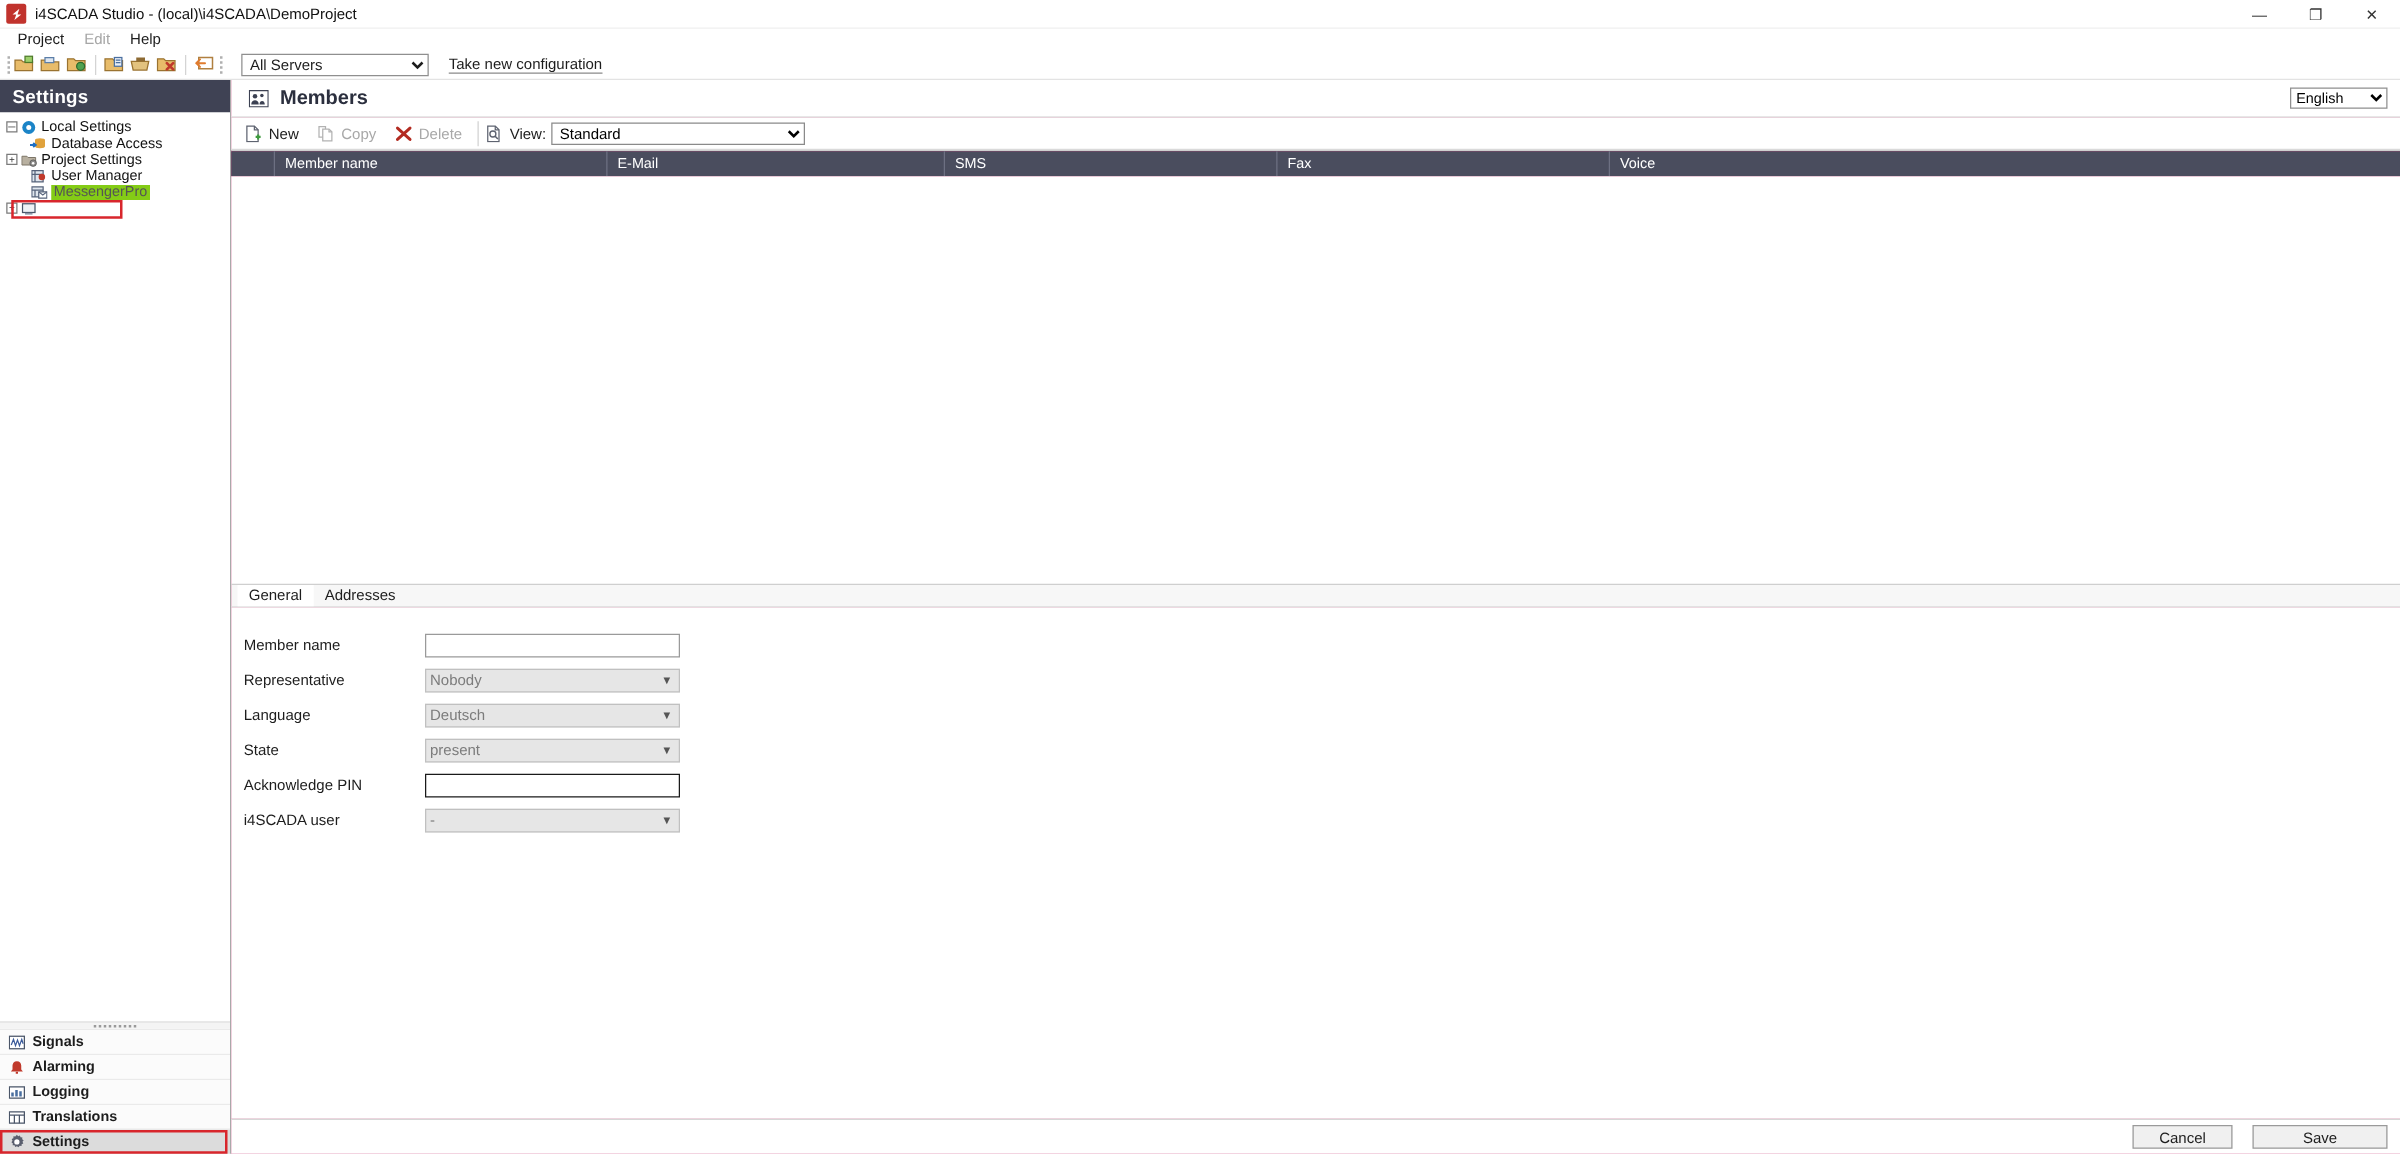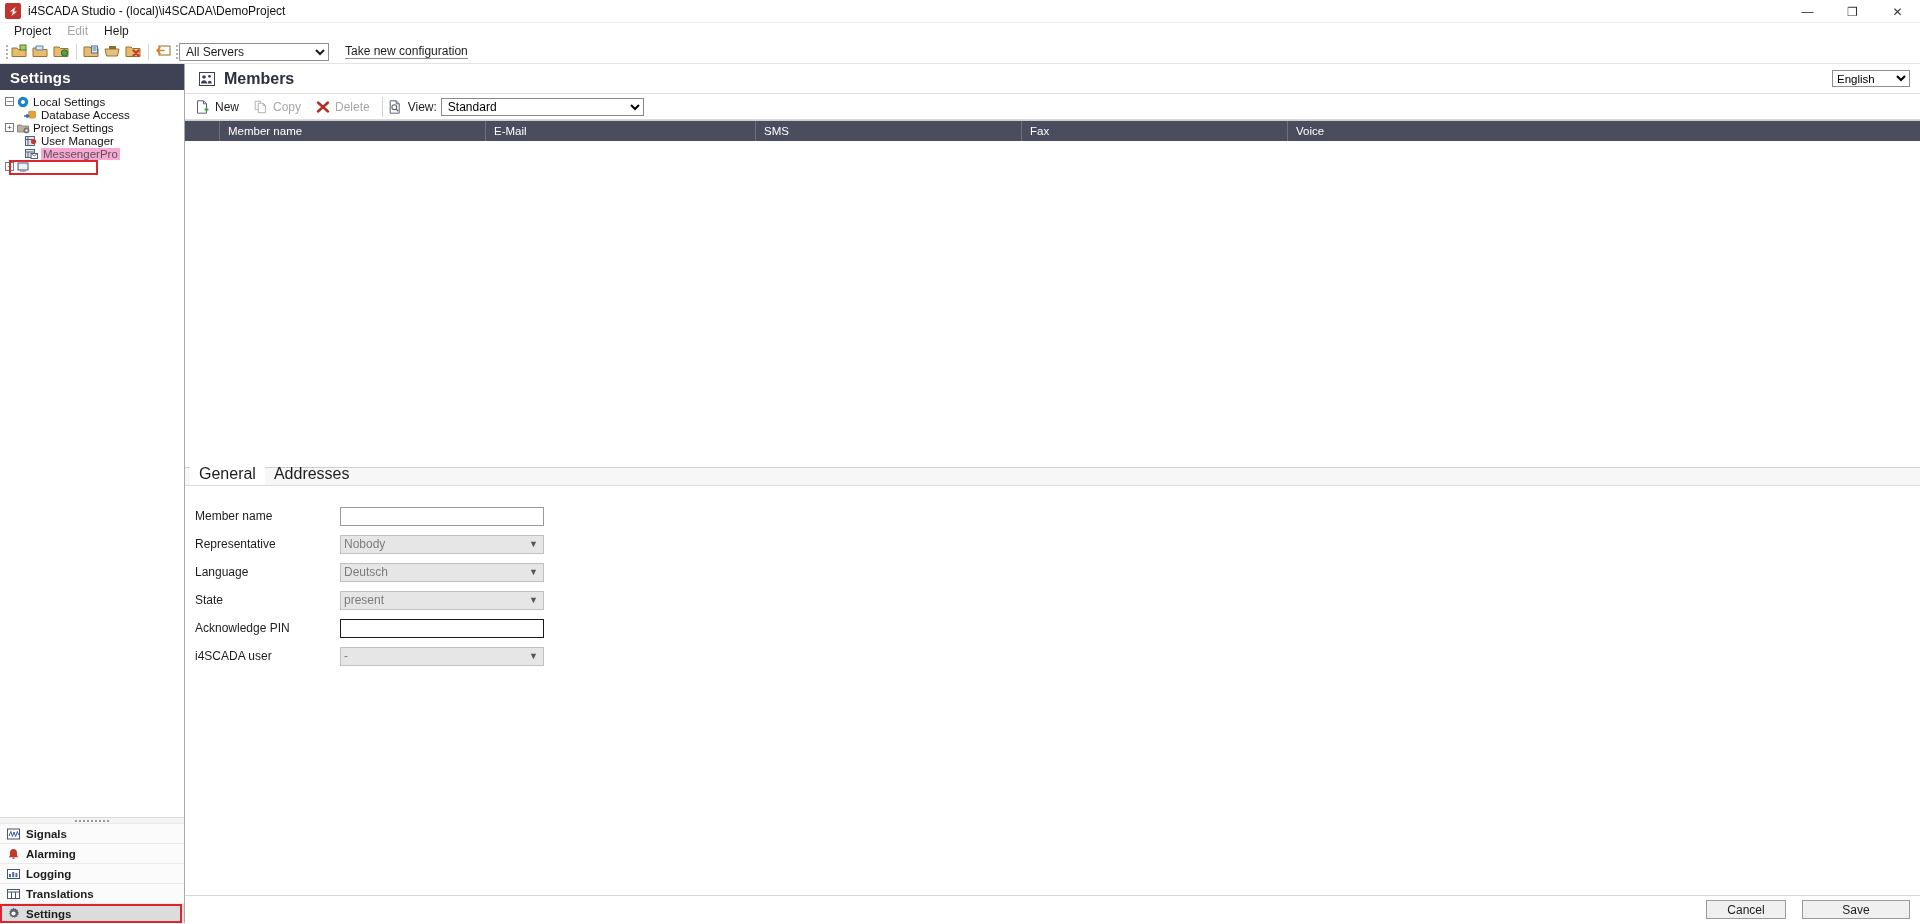--- a/index.html
+++ b/index.html
@@ -40,21 +40,21 @@
   .toolbar{
     height:24px;display:flex;align-items:center;
     background:#ffffff;border-bottom:1px solid #e3e3e3;
     padding-left:4px;
   }
   .tb-sep{width:1px;height:16px;background:#d4d4d4;margin:0 4px;}
   .tb-dots{width:5px;height:16px;display:flex;flex-direction:column;justify-content:center;align-items:center;gap:2px;}
   .tb-dots i{width:2px;height:2px;background:#b0b0b0;display:block;}
   .tb-icon{width:21px;height:20px;display:flex;align-items:center;justify-content:center;}
   .server-select{
-    margin-left:0;width:150px;height:18px;font-size:12px;
+    margin-left:14px;width:150px;height:18px;font-size:12px;
     border:1px solid #8f8f8f;background:#fff;color:#1d1d1d;
     padding:0 2px;
     font-family:"Liberation Sans", sans-serif;
   }
   .take-config{
     margin-left:16px;font-size:12px;color:#1d1d1d;
     border-bottom:1px solid #8a8a8a;padding-bottom:0;
   }
 
   
@@ -72,21 +72,21 @@
   }
   .tree{flex:1;padding-top:5px;overflow:hidden;position:relative;background:#fff;}
   .tree-row{height:13px;display:flex;align-items:center;font-size:11.5px;white-space:nowrap;position:relative;}
   .expander{
     width:9px;height:9px;border:1px solid #7a7a7a;background:#fff;
     display:flex;align-items:center;justify-content:center;
     font-size:8px;line-height:7px;color:#333;margin-right:2px;
   }
   .tree-ico{width:14px;height:12px;display:flex;align-items:center;justify-content:center;margin-right:3px;}
   .tree-label{color:#111;}
-  .tree-row.sel .tree-label{background:#f9a8d4;padding:0 2px;color:#555;}
+  .tree-row.sel .tree-label{background:#84cc16;padding:0 2px;color:#555;}
   .red-box{
     position:absolute;border:2px solid #d8262c;pointer-events:none;
   }
   .grip{
     height:6px;display:flex;align-items:center;justify-content:center;gap:2px;
     border-top:1px solid #d9d9d9;background:#f4f4f4;
   }
   .grip i{width:2px;height:2px;background:#9a9a9a;display:block;}
   .navlist{background:#fff;}
   .nav-item{
@@ -130,21 +130,21 @@
   .gh-cell{
     display:flex;align-items:center;padding-left:8px;
     border-right:1px solid #6d7082;font-weight:normal;
   }
   .gh-cell.first{flex:0 0 35px;padding:0;}
   .grid-body{flex:1;background:#fff;border-bottom:1px solid #cfcfcf;}
 
   
   .tabstrip{height:18px;display:flex;align-items:flex-end;background:#f7f7f7;border-bottom:1px solid #dcdcdc;padding-left:5px;}
   .tab{
-    font-size:16px;padding:1px 9px 2px 9px;color:#1d1d1d;background:transparent;
+    font-size:12px;padding:1px 9px 2px 9px;color:#1d1d1d;background:transparent;
   }
   .tab.active{background:#fff;}
   .form{flex:1;padding:16px 0 0 10px;background:#fff;}
   .frow{display:flex;align-items:center;height:28px;}
   .flabel{width:145px;font-size:12px;color:#1d1d1d;}
   .ftext{
     width:204px;height:19px;border:1px solid #9a9a9a;background:#fff;
     font-size:12px;font-family:"Liberation Sans", sans-serif;padding-left:3px;color:#1d1d1d;
   }
   .ftext.strong{border:1px solid #1a1a1a;}

